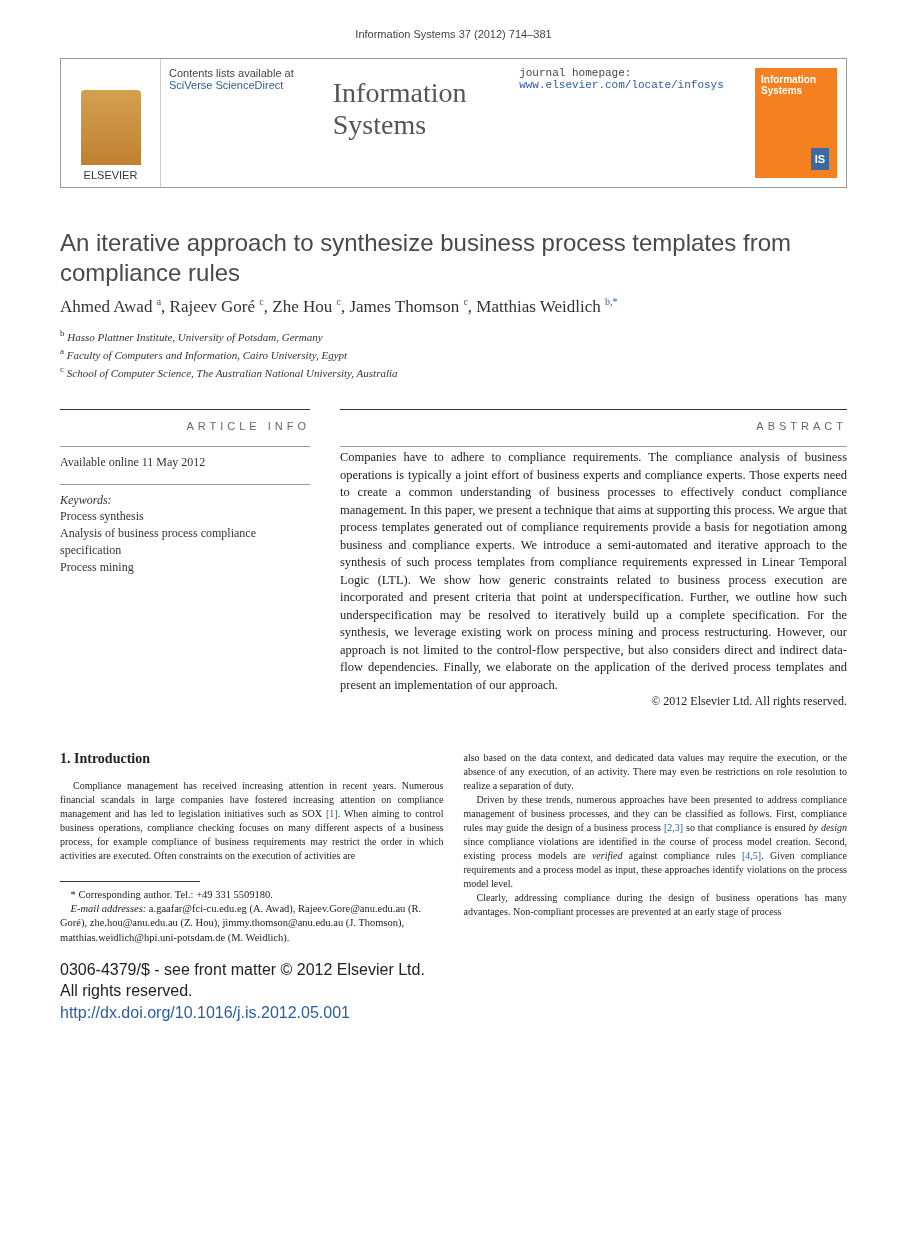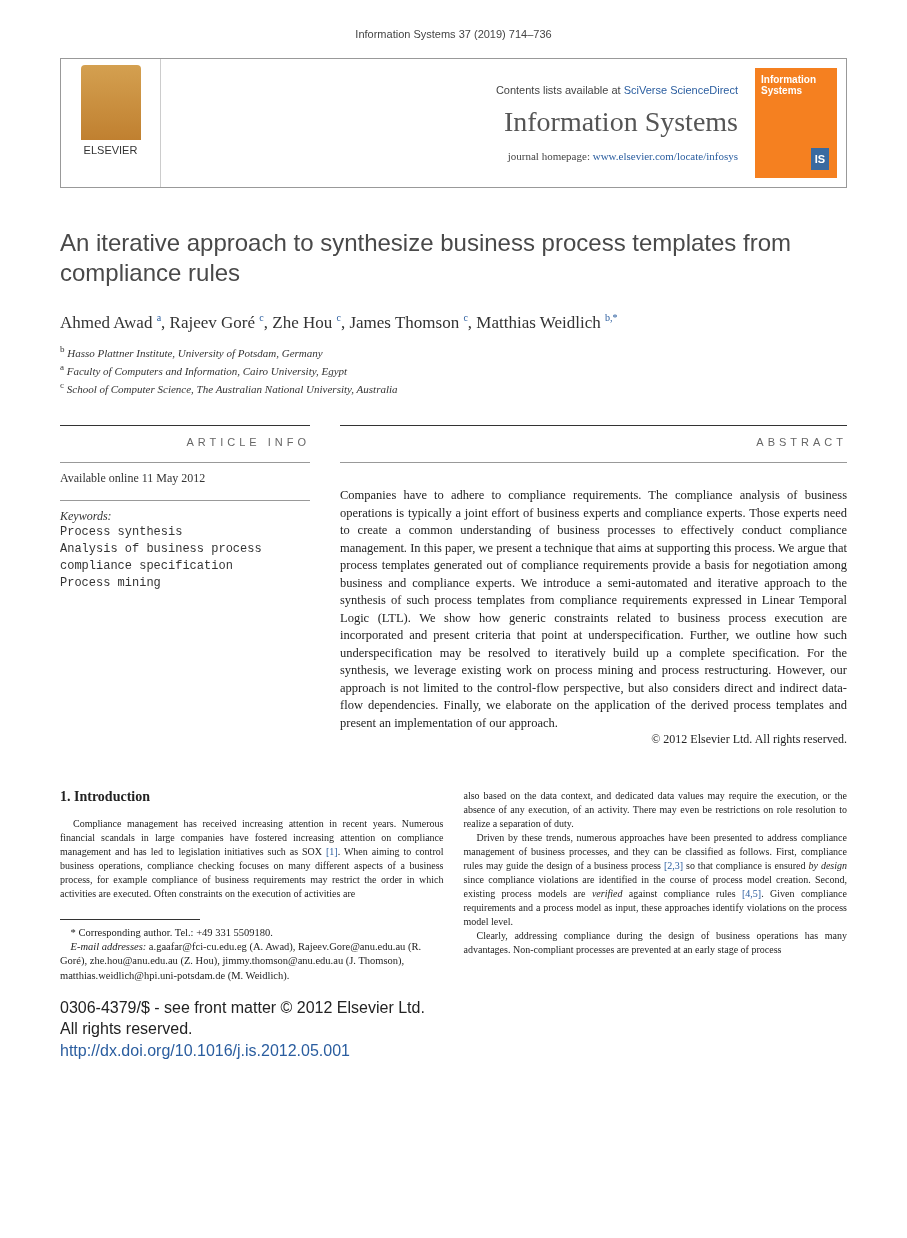--- a/index.html
+++ b/index.html
@@ -25,61 +25,61 @@
     align-items: stretch;
     margin-bottom: 40px;
     height: 130px;
   }
   .logo-left {
     width: 100px;
     border-right: 1px solid #ccc;
     display: flex;
     flex-direction: column;
     align-items: center;
-    justify-content: flex-start;
+    justify-content: flex-end;
     padding: 6px;
   }
   .elsevier-tree {
     width: 60px;
     height: 75px;
     background: linear-gradient(#d4a050, #c08030);
     border-radius: 4px 4px 0 0;
     position: relative;
   }
   .elsevier-text {
     font-family: Arial, sans-serif;
     font-size: 11px;
     color: #333;
     margin-top: 4px;
   }
   .header-center {
     flex: 1;
     display: flex;
-    flex-direction: column;
-    align-items: flex-end;
+    flex-direction: row;
+    align-items: flex-start;
     justify-content: center;
     padding: 8px;
   }
   .contents-line {
     font-size: 11px;
     color: #444;
     font-family: Arial, sans-serif;
   }
   .contents-line a { color: #2a5d9f; text-decoration: none; }
   .journal-name {
     font-family: 'Times New Roman', serif;
     font-size: 28px;
     color: #555;
     margin: 10px 0 12px;
     font-weight: normal;
   }
   .homepage-line {
     font-size: 11px;
     color: #444;
-    font-family: Liberation Serif, serif;
+    font-family: Liberation Mono, monospace;
     padding-left: 28px;
   }
   .homepage-line a { color: #2a5d9f; text-decoration: none; }
   .logo-right {
     width: 100px;
     display: flex;
     align-items: center;
     justify-content: center;
     padding: 6px;
   }
@@ -109,21 +109,21 @@
     justify-content: center;
     font-weight: bold;
   }
 
   .article-title {
     font-family: Arial, sans-serif;
     font-size: 24px;
     font-weight: normal;
     color: #494949;
     line-height: 1.25;
-    margin-bottom: 24px;
+    margin-bottom: 8px;
   }
   .authors {
     font-family: 'Times New Roman', serif;
     font-size: 17px;
     color: #333;
     margin-bottom: 10px;
   }
   .authors sup { font-size: 10px; color: #2a5d9f; }
   .affiliations {
     font-style: italic;
@@ -166,32 +166,32 @@
   }
   .keywords-label {
     font-style: italic;
     font-size: 12px;
     color: #333;
     font-family: 'Times New Roman', serif;
   }
   .keywords-list {
     font-size: 12px;
     color: #333;
-    font-family: Liberation Mono, monospace;
+    font-family: Liberation Serif, serif;
     line-height: 1.4;
   }
   .abstract-col { flex: 1; }
   .abstract-text {
     font-size: 12.5px;
     line-height: 1.4;
     text-align: justify;
     color: #222;
     font-family: 'Times New Roman', serif;
     border-top: 1px solid #999;
-    padding-top: 24px;
+    padding-top: 2px;
   }
   .copyright-line {
     text-align: right;
     font-size: 12px;
     font-family: 'Times New Roman', serif;
   }
 
   .body-columns {
     display: flex;
     gap: 20px;
@@ -229,21 +229,21 @@
     font-size: 16px;
     margin-top: 14px;
     font-family: Liberation Sans, sans-serif;
     line-height: 1.35;
   }
   .bottom-meta a { color: #2a5d9f; text-decoration: none; }
 </style>
 </head>
 <body>
 
-<div class="citation">Information Systems 37 (2019) 714–736</div>
+<div class="citation">Information Systems 37 (2012) 714–381</div>
 
 <div class="header-box">
   <div class="logo-left">
     <div class="elsevier-tree"></div>
     <div class="elsevier-text">ELSEVIER</div>
   </div>
   <div class="header-center">
     <div class="contents-line">
       <span>Contents lists available at </span>
       <a href="#">SciVerse ScienceDirect</a>

